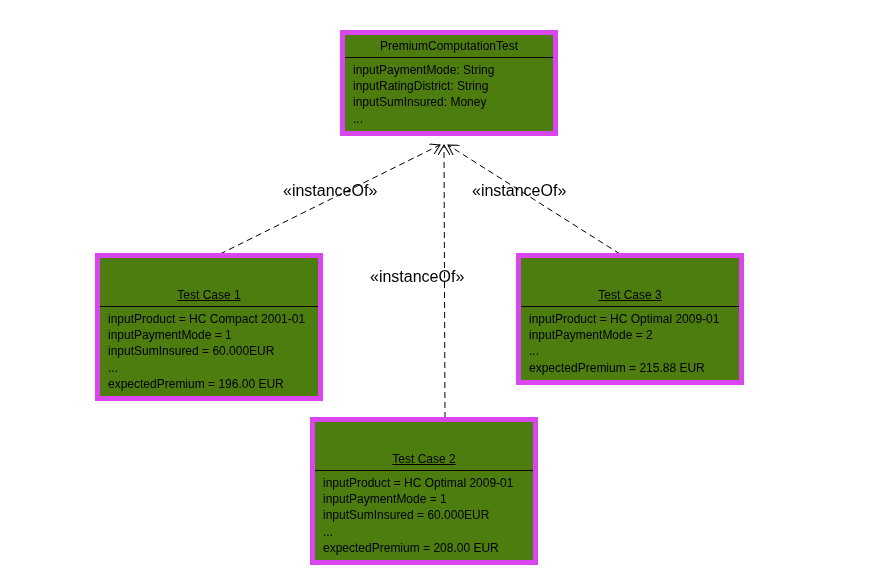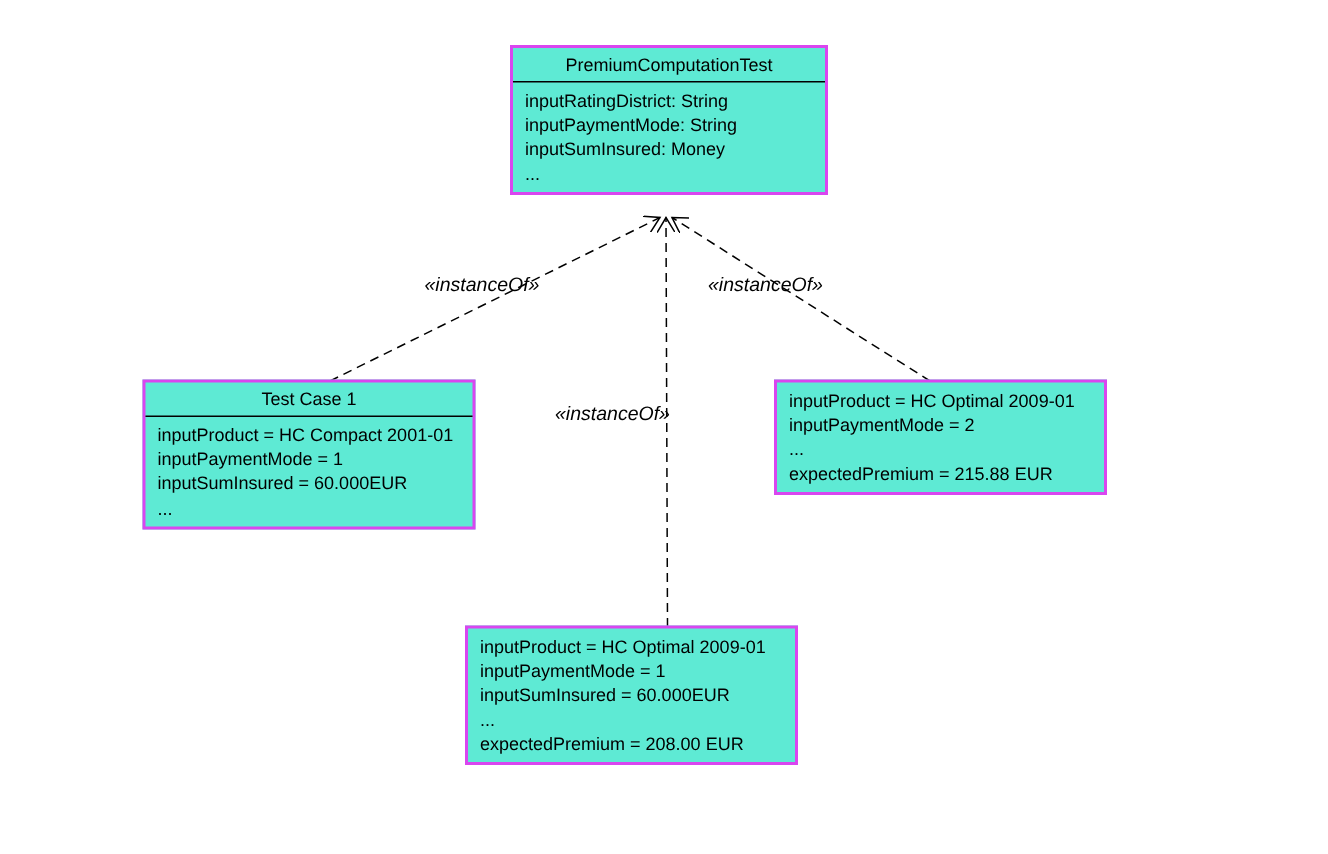--- a/index.html
+++ b/index.html
@@ -7,51 +7,52 @@
     padding: 0;
     width: 885px;
     height: 569px;
     font-family: Arial, Helvetica, sans-serif;
     font-size: 12px;
     background: #fff;
     position: relative;
   }
   .uml-box {
     position: absolute;
-    border: 2px solid #d946ef;
-    background: #5eead4;
+    border: 5px solid #d946ef;
+    background: #4d7c0f;
   }
   .uml-title {
     border-bottom: 1px solid #000;
     text-align: center;
     padding: 4px 8px;
     white-space: nowrap;
   }
   .uml-title.instance {
+    text-decoration: underline;
+    margin-top: 26px;
   }
   .uml-body {
     padding: 4px 8px;
   }
   .uml-line {
     white-space: nowrap;
     line-height: 1.35;
   }
   svg.connectors {
     position: absolute;
     left: 0; top: 0;
     width: 885px;
     height: 569px;
     pointer-events: none;
   }
   .label {
     position: absolute;
-    font-size: 13px;
+    font-size: 16px;
     background: transparent;
     white-space: nowrap;
-    font-style: italic;
   }
 </style>
 </head>
 <body>
 
 <svg class="connectors">
   <defs>
     <marker id="arrow" markerWidth="12" markerHeight="12" refX="10" refY="6" orient="auto">
       <path d="M0,0 L10,6 L0,12" fill="none" stroke="#000" stroke-width="1"></path>
     </marker>
@@ -60,51 +61,54 @@
   <line x1="220" y1="254" x2="440" y2="145" stroke="#000" stroke-width="1" stroke-dasharray="6,4" marker-end="url(#arrow)"></line>
 
   <line x1="620" y1="254" x2="448" y2="145" stroke="#000" stroke-width="1" stroke-dasharray="6,4" marker-end="url(#arrow)"></line>
 
   <line x1="445" y1="418" x2="444" y2="145" stroke="#000" stroke-width="1" stroke-dasharray="6,4" marker-end="url(#arrow)"></line>
 </svg>
 
 <div class="uml-box" style="left:340px; top:30px; width:208px;">
   <div class="uml-title">PremiumComputationTest</div>
   <div class="uml-body">
+    <div class="uml-line">inputPaymentMode: String</div>
     <div class="uml-line">inputRatingDistrict: String</div>
-    <div class="uml-line">inputPaymentMode: String</div>
     <div class="uml-line">inputSumInsured: Money</div>
     <div class="uml-line">...</div>
   </div>
 </div>
 
 <div class="label" style="left:283px; top:182px;">«instanceOf»</div>
 <div class="label" style="left:472px; top:182px;">«instanceOf»</div>
 <div class="label" style="left:370px; top:268px;">«instanceOf»</div>
 
 <div class="uml-box" style="left:95px; top:253px; width:218px;">
   <div class="uml-title instance">Test Case 1</div>
   <div class="uml-body">
     <div class="uml-line">inputProduct = HC Compact 2001-01</div>
     <div class="uml-line">inputPaymentMode = 1</div>
     <div class="uml-line">inputSumInsured = 60.000EUR</div>
     <div class="uml-line">...</div>
+    <div class="uml-line">expectedPremium = 196.00 EUR</div>
   </div>
 </div>
 
 <div class="uml-box" style="left:516px; top:253px; width:218px;">
+  <div class="uml-title instance">Test Case 3</div>
   <div class="uml-body">
     <div class="uml-line">inputProduct = HC Optimal 2009-01</div>
     <div class="uml-line">inputPaymentMode = 2</div>
     <div class="uml-line">...</div>
     <div class="uml-line">expectedPremium = 215.88 EUR</div>
   </div>
 </div>
 
 <div class="uml-box" style="left:310px; top:417px; width:218px;">
+  <div class="uml-title instance">Test Case 2</div>
   <div class="uml-body">
     <div class="uml-line">inputProduct = HC Optimal 2009-01</div>
     <div class="uml-line">inputPaymentMode = 1</div>
     <div class="uml-line">inputSumInsured = 60.000EUR</div>
     <div class="uml-line">...</div>
     <div class="uml-line">expectedPremium = 208.00 EUR</div>
   </div>
 </div>
 
 </body></html>

